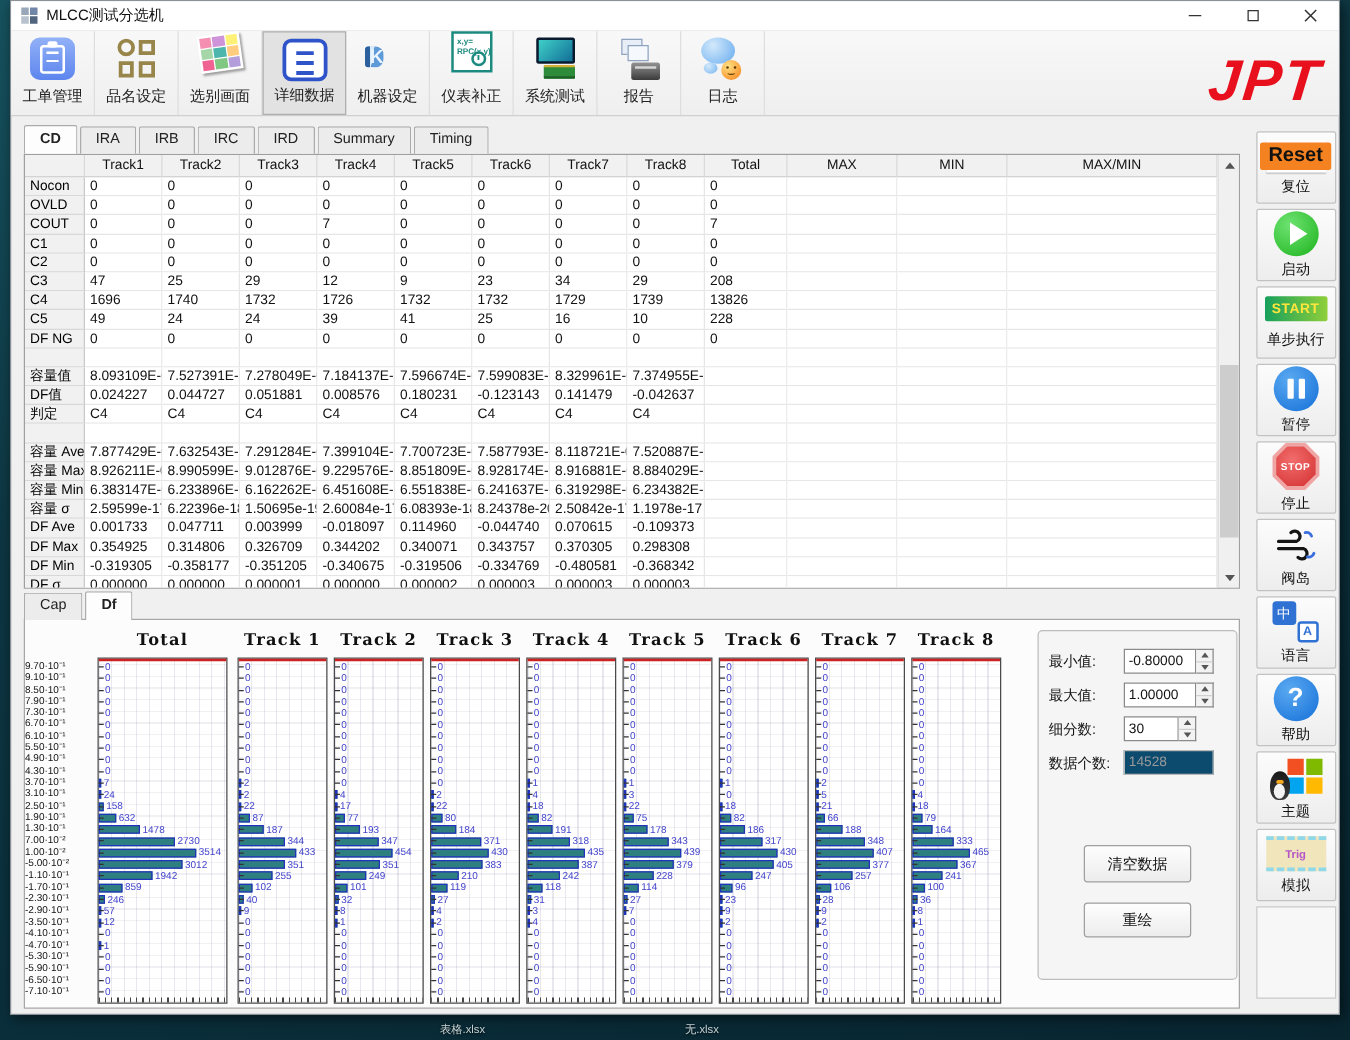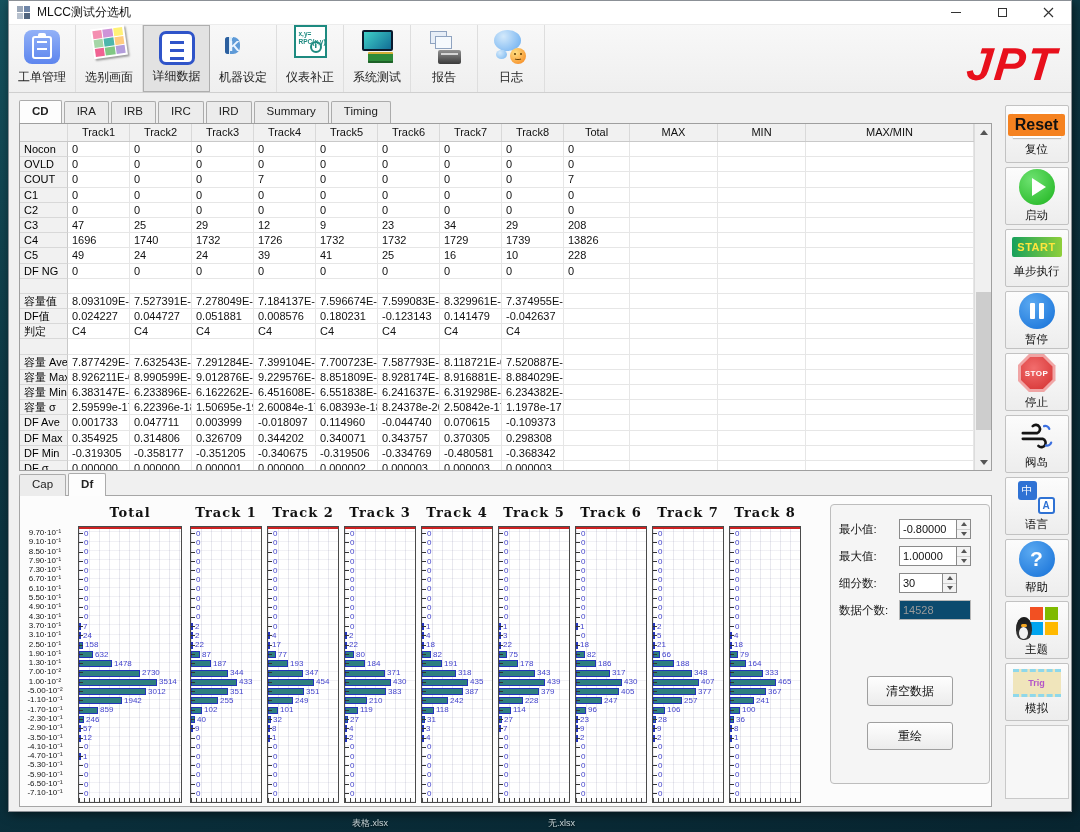--- a/index.html
+++ b/index.html
@@ -69,21 +69,21 @@
   .varrow{position:absolute;left:1px;width:15px;height:16px;background:#f0f0f0;display:flex;align-items:center;justify-content:center}
   .varrow.up{top:0}.varrow.dn{bottom:0}
   .tri-up{border:4px solid transparent;border-bottom:5px solid #555;margin-top:-4px}
   .tri-dn{border:4px solid transparent;border-top:5px solid #555;margin-bottom:-4px}
   .vthumb{position:absolute;left:1px;width:15px;top:168px;height:138px;background:#cdcdcd}
   
   .btabbar{position:absolute;left:10px;top:473px;height:22px;display:flex;z-index:3}
   .histpanel{position:absolute;left:10px;top:494px;width:973px;height:312px;background:#fcfcfc;border:1px solid #a6a6a6}
   .ylabels{position:absolute;left:0;top:8px;width:54px}
   .ysp{height:24px}
-  .ylab{height:9.3px;line-height:9.3px;font-size:8px;color:#111;text-align:center;padding-right:4px;white-space:nowrap}
+  .ylab{height:9.3px;line-height:9.3px;font-size:8px;color:#111;text-align:left;padding-right:4px;white-space:nowrap}
   .plotcol{position:absolute;top:8px}
   .ptitle{height:20px;line-height:18px;text-align:center;font-family:"DejaVu Serif",serif;font-size:13px;font-weight:bold;letter-spacing:1px;color:#111}
   .plot{position:relative;height:277px;border:1px solid #4a4a4a;background:#fff;background-image:repeating-linear-gradient(90deg,rgba(110,110,150,.16) 0 1px,transparent 1px 10px),repeating-linear-gradient(0deg,rgba(110,110,150,.10) 0 1px,transparent 1px 9.3px);padding-top:2px;margin-top:2px}
   .plot::before{content:"";position:absolute;left:0;right:0;top:0;height:2px;background:#cc2222}
   .plot::after{content:"";position:absolute;left:0;right:0;bottom:0;height:4px;background:repeating-linear-gradient(90deg,#444 0 1px,transparent 1px 5px)}
   .prow{position:relative;height:9.3px;display:flex;align-items:center}
   .ptick{position:absolute;left:0;top:4px;width:4px;height:1px;background:#333}
   .pbar{display:inline-block;height:7px;background:#2e7f7f;border:1px solid #2233bb;flex:none}
   .pval{font-size:8px;color:#4343cc;margin-left:2px;white-space:nowrap;line-height:8px}
   .pval.z{margin-left:5px}
@@ -162,20 +162,29 @@
     </div>
   </div>
 
   <div class="toolbar">
     <div class="tbtn">
       <span class="tico ic1">
           <b></b>
           <i></i>
         </span>
       <span class="tlabel">工单管理</span>
+    </div>
+    <div class="tbtn">
+      <span class="tico ic2">
+          <span class="s1"></span>
+          <span class="s2"></span>
+          <span class="s3"></span>
+          <span class="s4"></span>
+        </span>
+      <span class="tlabel">品名设定</span>
     </div>
     <div class="tbtn">
       <span class="tico ic3">
           <i></i>
           <i></i>
           <i></i>
           <i></i>
           <i></i>
           <i></i>
           <i></i>

